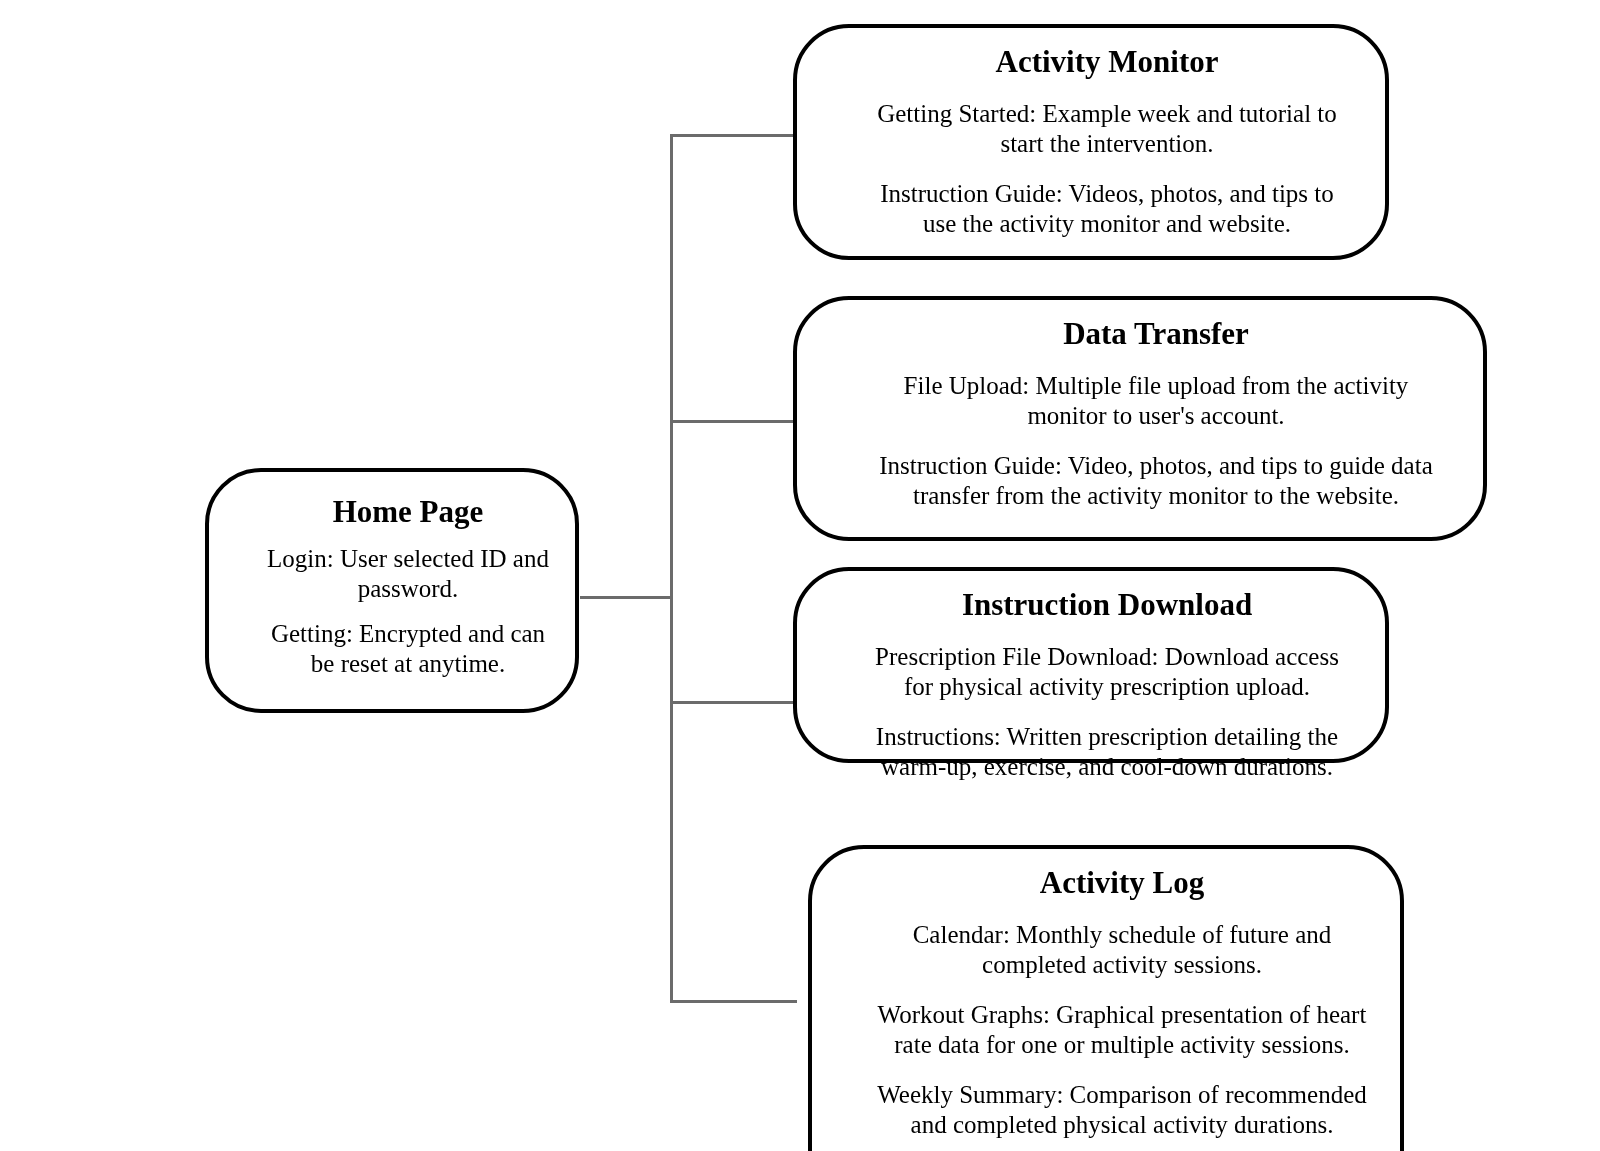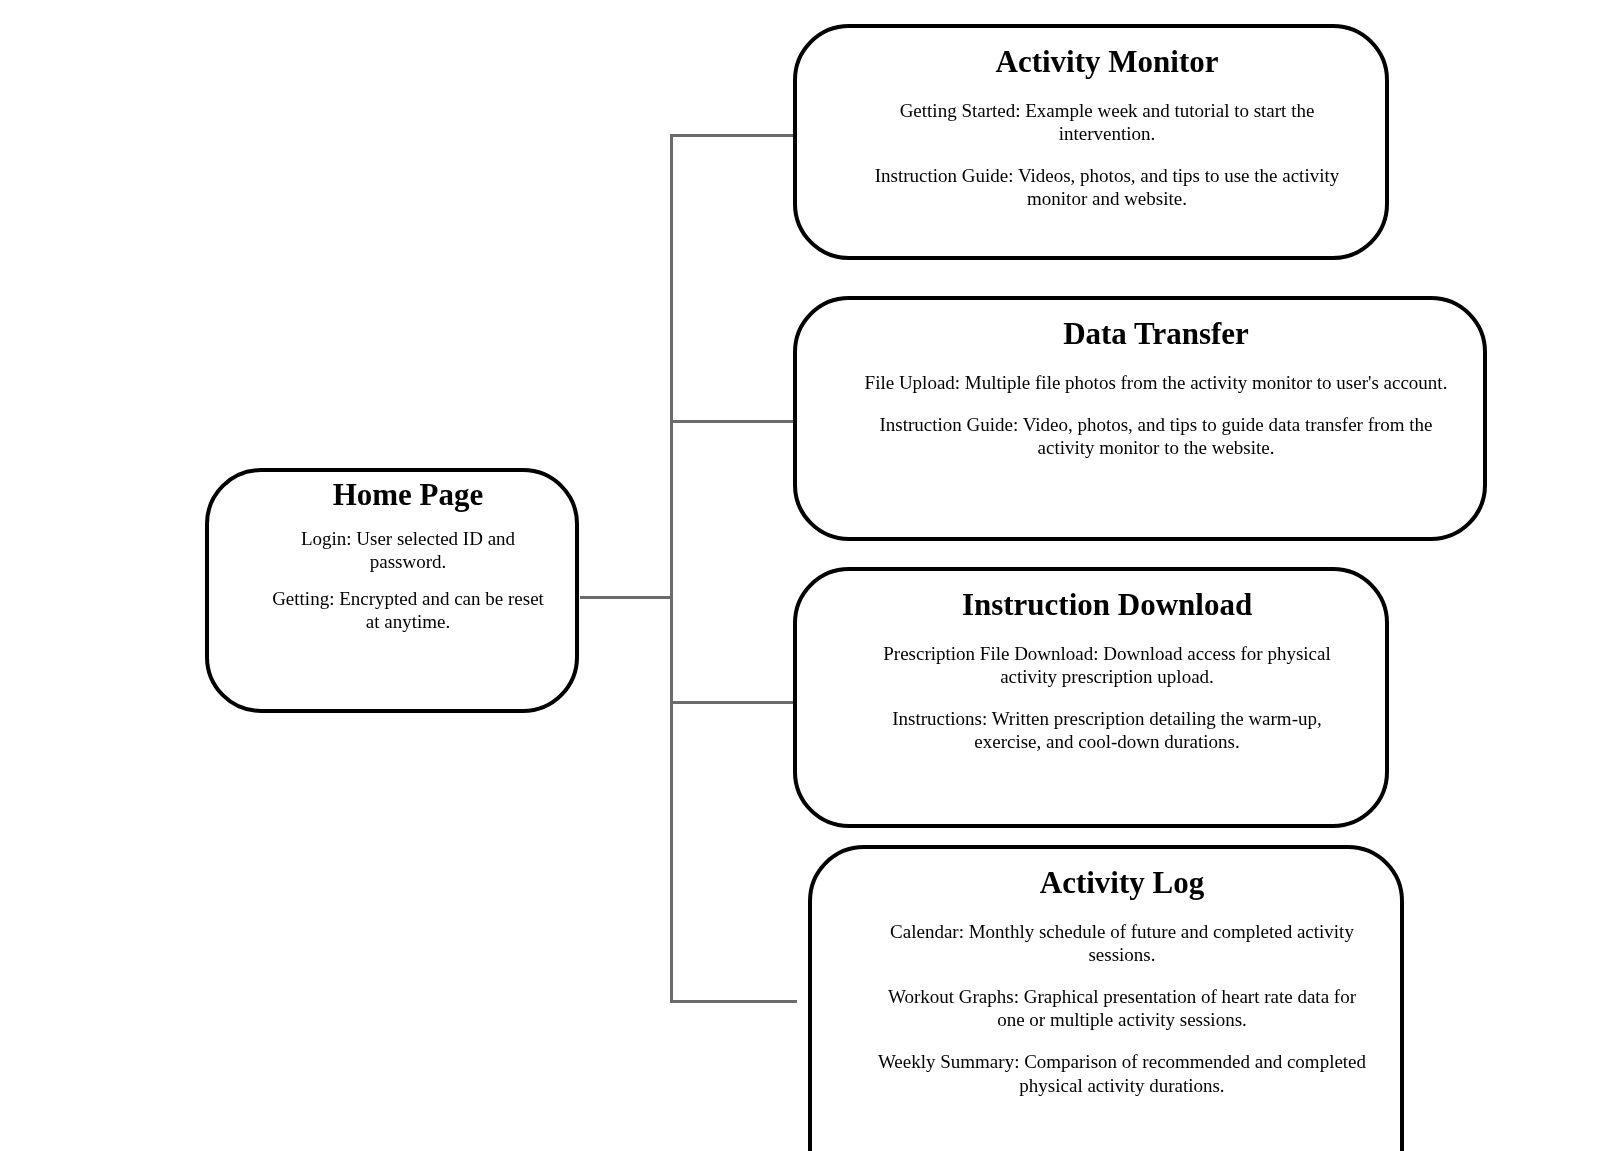--- a/index.html
+++ b/index.html
@@ -38,30 +38,30 @@
     padding-left: 32px;
   }
   .node h2 {
     margin: 16px 24px 0;
     font-size: 31px;
     font-weight: bold;
     line-height: 1.15;
   }
   .node p {
     margin: 19px 32px 0;
-    font-size: 19px;
+    font-size: 25px;
     line-height: 1.22;
   }
   .node.home { left: 205px; top: 468px; width: 374px; height: 245px; }
-  .node.home h2 { margin-top: 5px; }
+  .node.home h2 { margin-top: 22px; }
   .node.home p  { margin-left: 26px; margin-right: 26px; margin-top: 14px; }
 
   .node.n-mon { left: 793px; top: 24px;  width: 596px; height: 236px; }
   .node.n-dt  { left: 793px; top: 296px; width: 694px; height: 245px; }
-  .node.n-id  { left: 793px; top: 567px; width: 596px; height: 261px; }
+  .node.n-id  { left: 793px; top: 567px; width: 596px; height: 196px; }
   .node.n-log { left: 808px; top: 845px; width: 596px; height: 362px; }
   .node.n-log p { margin-top: 19px; }
 </style>
 </head>
 <body>
 
 <div class="canvas">
 
   <div class="connector trunk"></div>
   <div class="connector b-mon"></div>
@@ -77,21 +77,21 @@
   </div>
 
   <div class="node n-mon">
     <h2>Activity Monitor</h2>
     <p>Getting Started: Example week and tutorial to start the intervention.</p>
     <p>Instruction Guide: Videos, photos, and tips to use the activity monitor and website.</p>
   </div>
 
   <div class="node n-dt">
     <h2>Data Transfer</h2>
-    <p>File Upload: Multiple file photos from the activity monitor to user's account.</p>
+    <p>File Upload: Multiple file upload from the activity monitor to user's account.</p>
     <p>Instruction Guide: Video, photos, and tips to guide data transfer from the activity monitor to the website.</p>
   </div>
 
   <div class="node n-id">
     <h2>Instruction Download</h2>
     <p>Prescription File Download: Download access for physical activity prescription upload.</p>
     <p>Instructions: Written prescription detailing the warm-up, exercise, and cool-down durations.</p>
   </div>
 
   <div class="node n-log">

